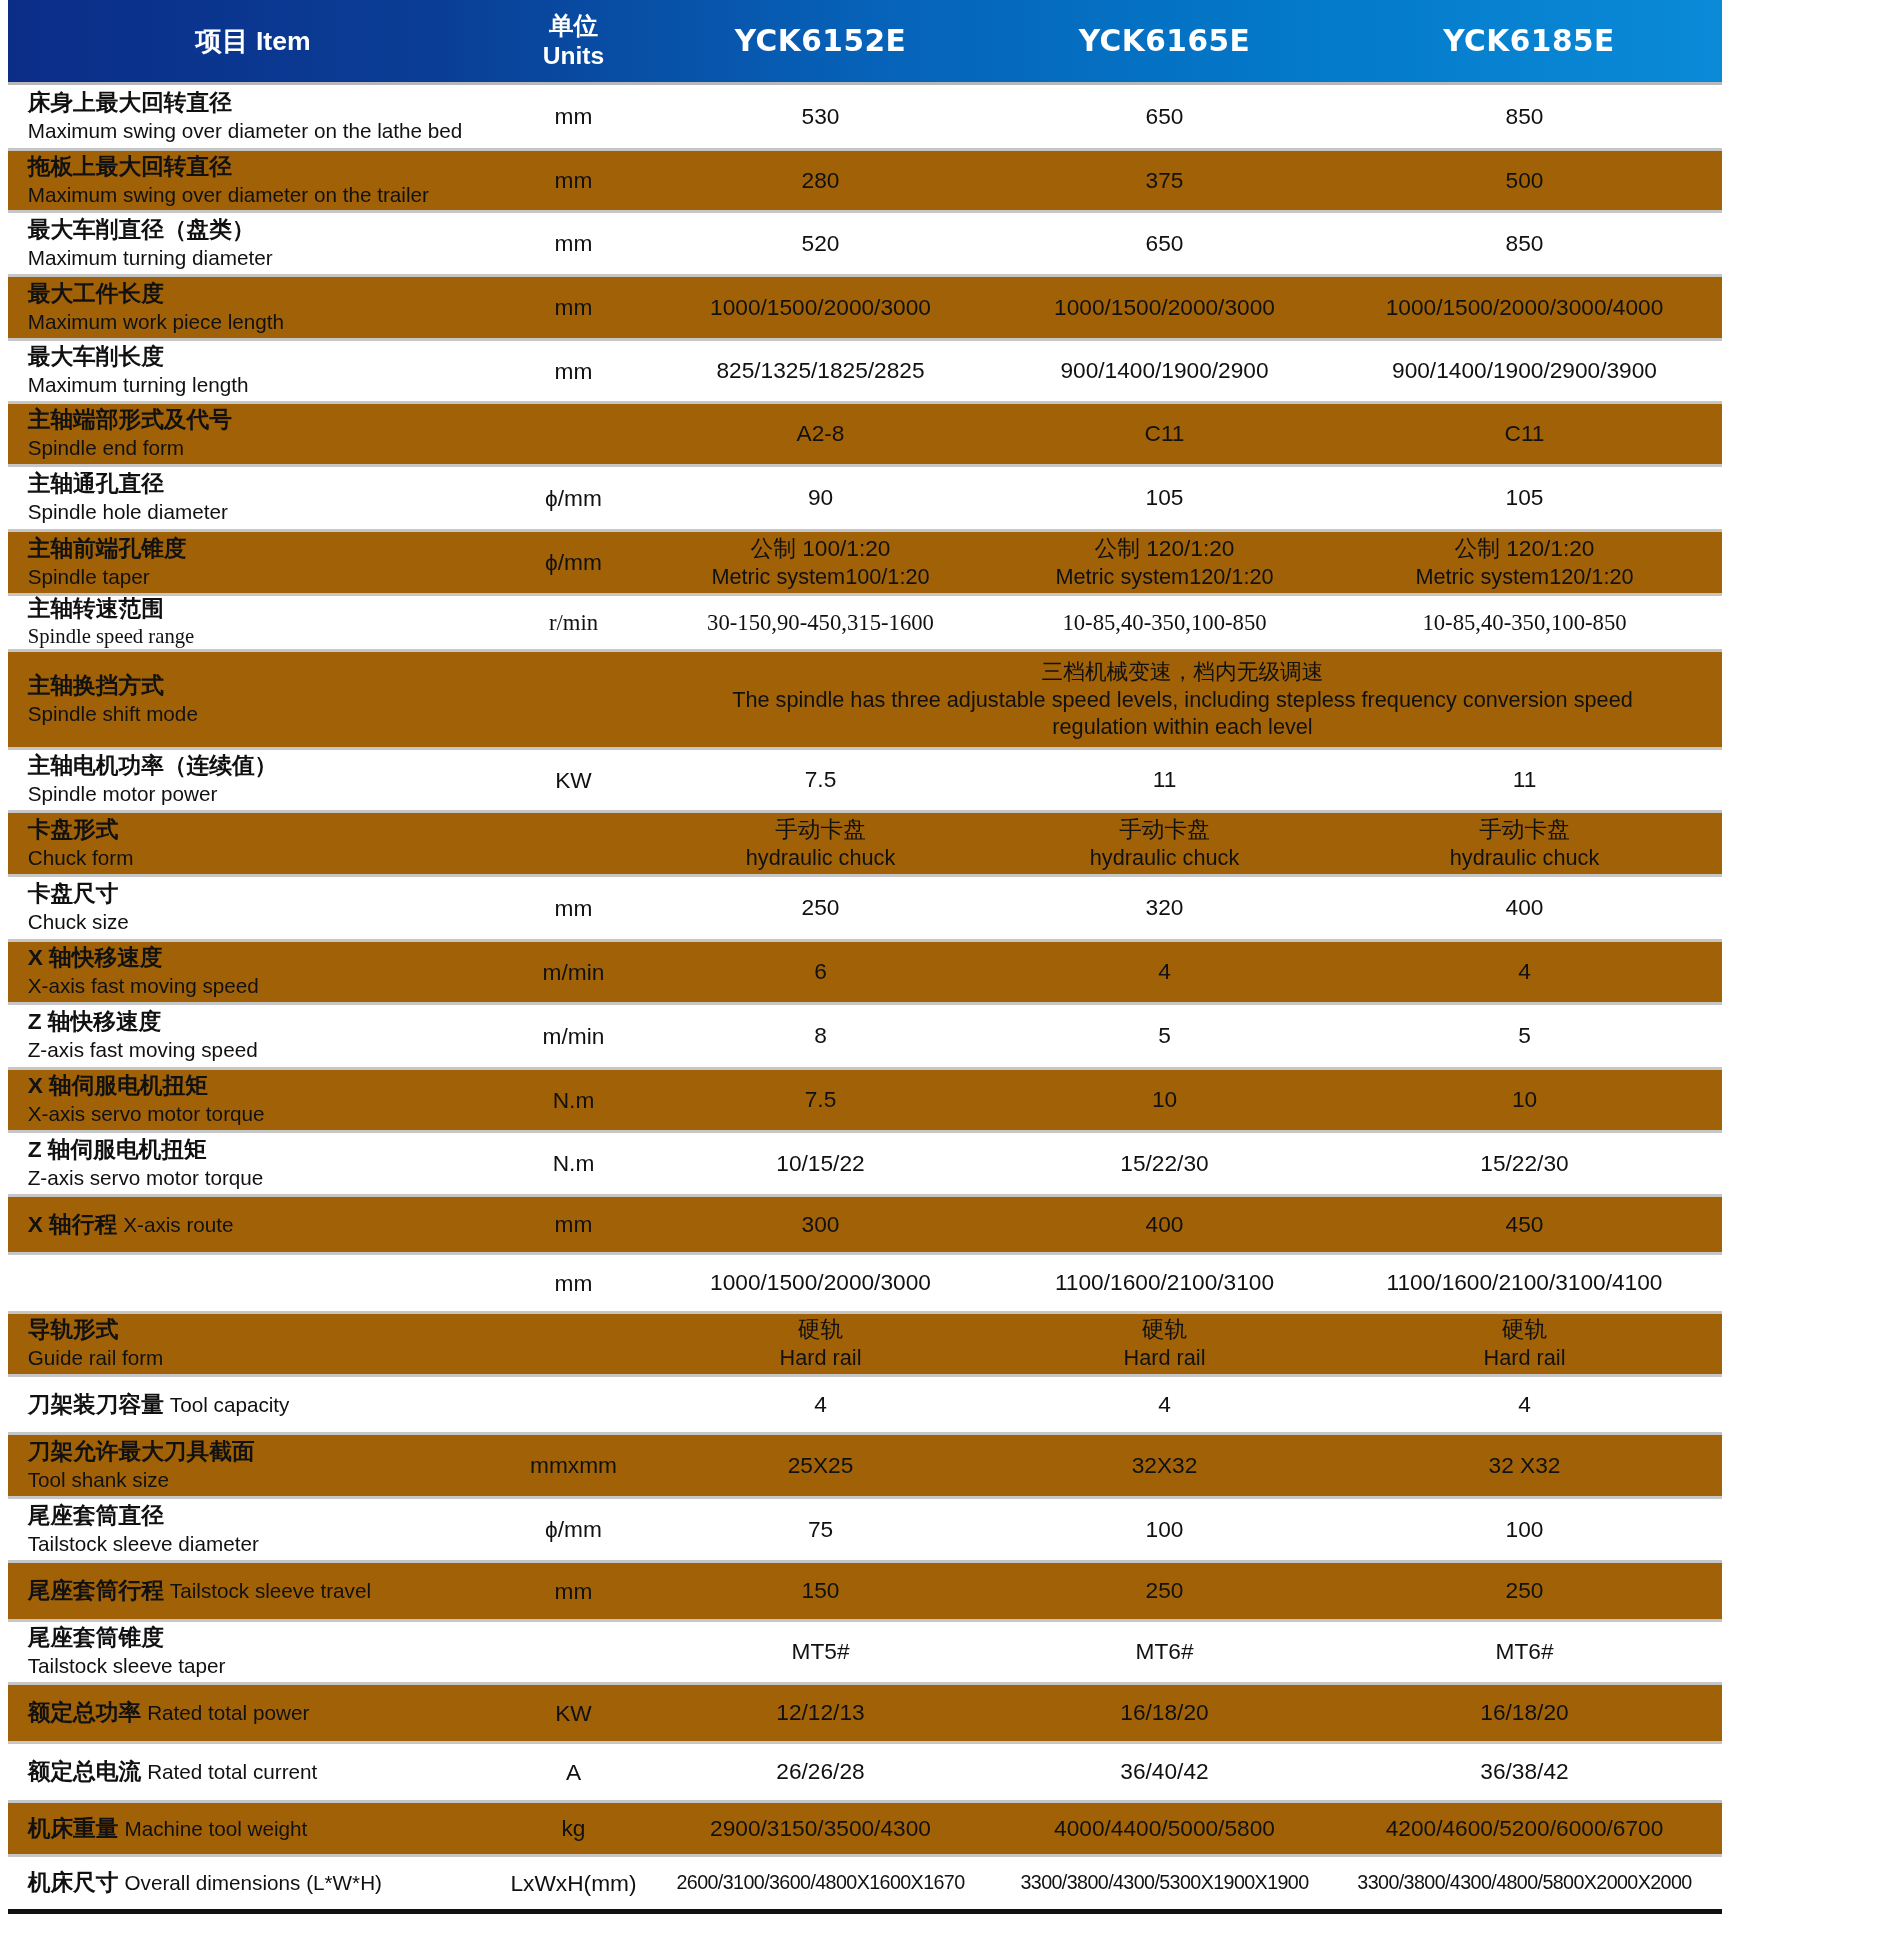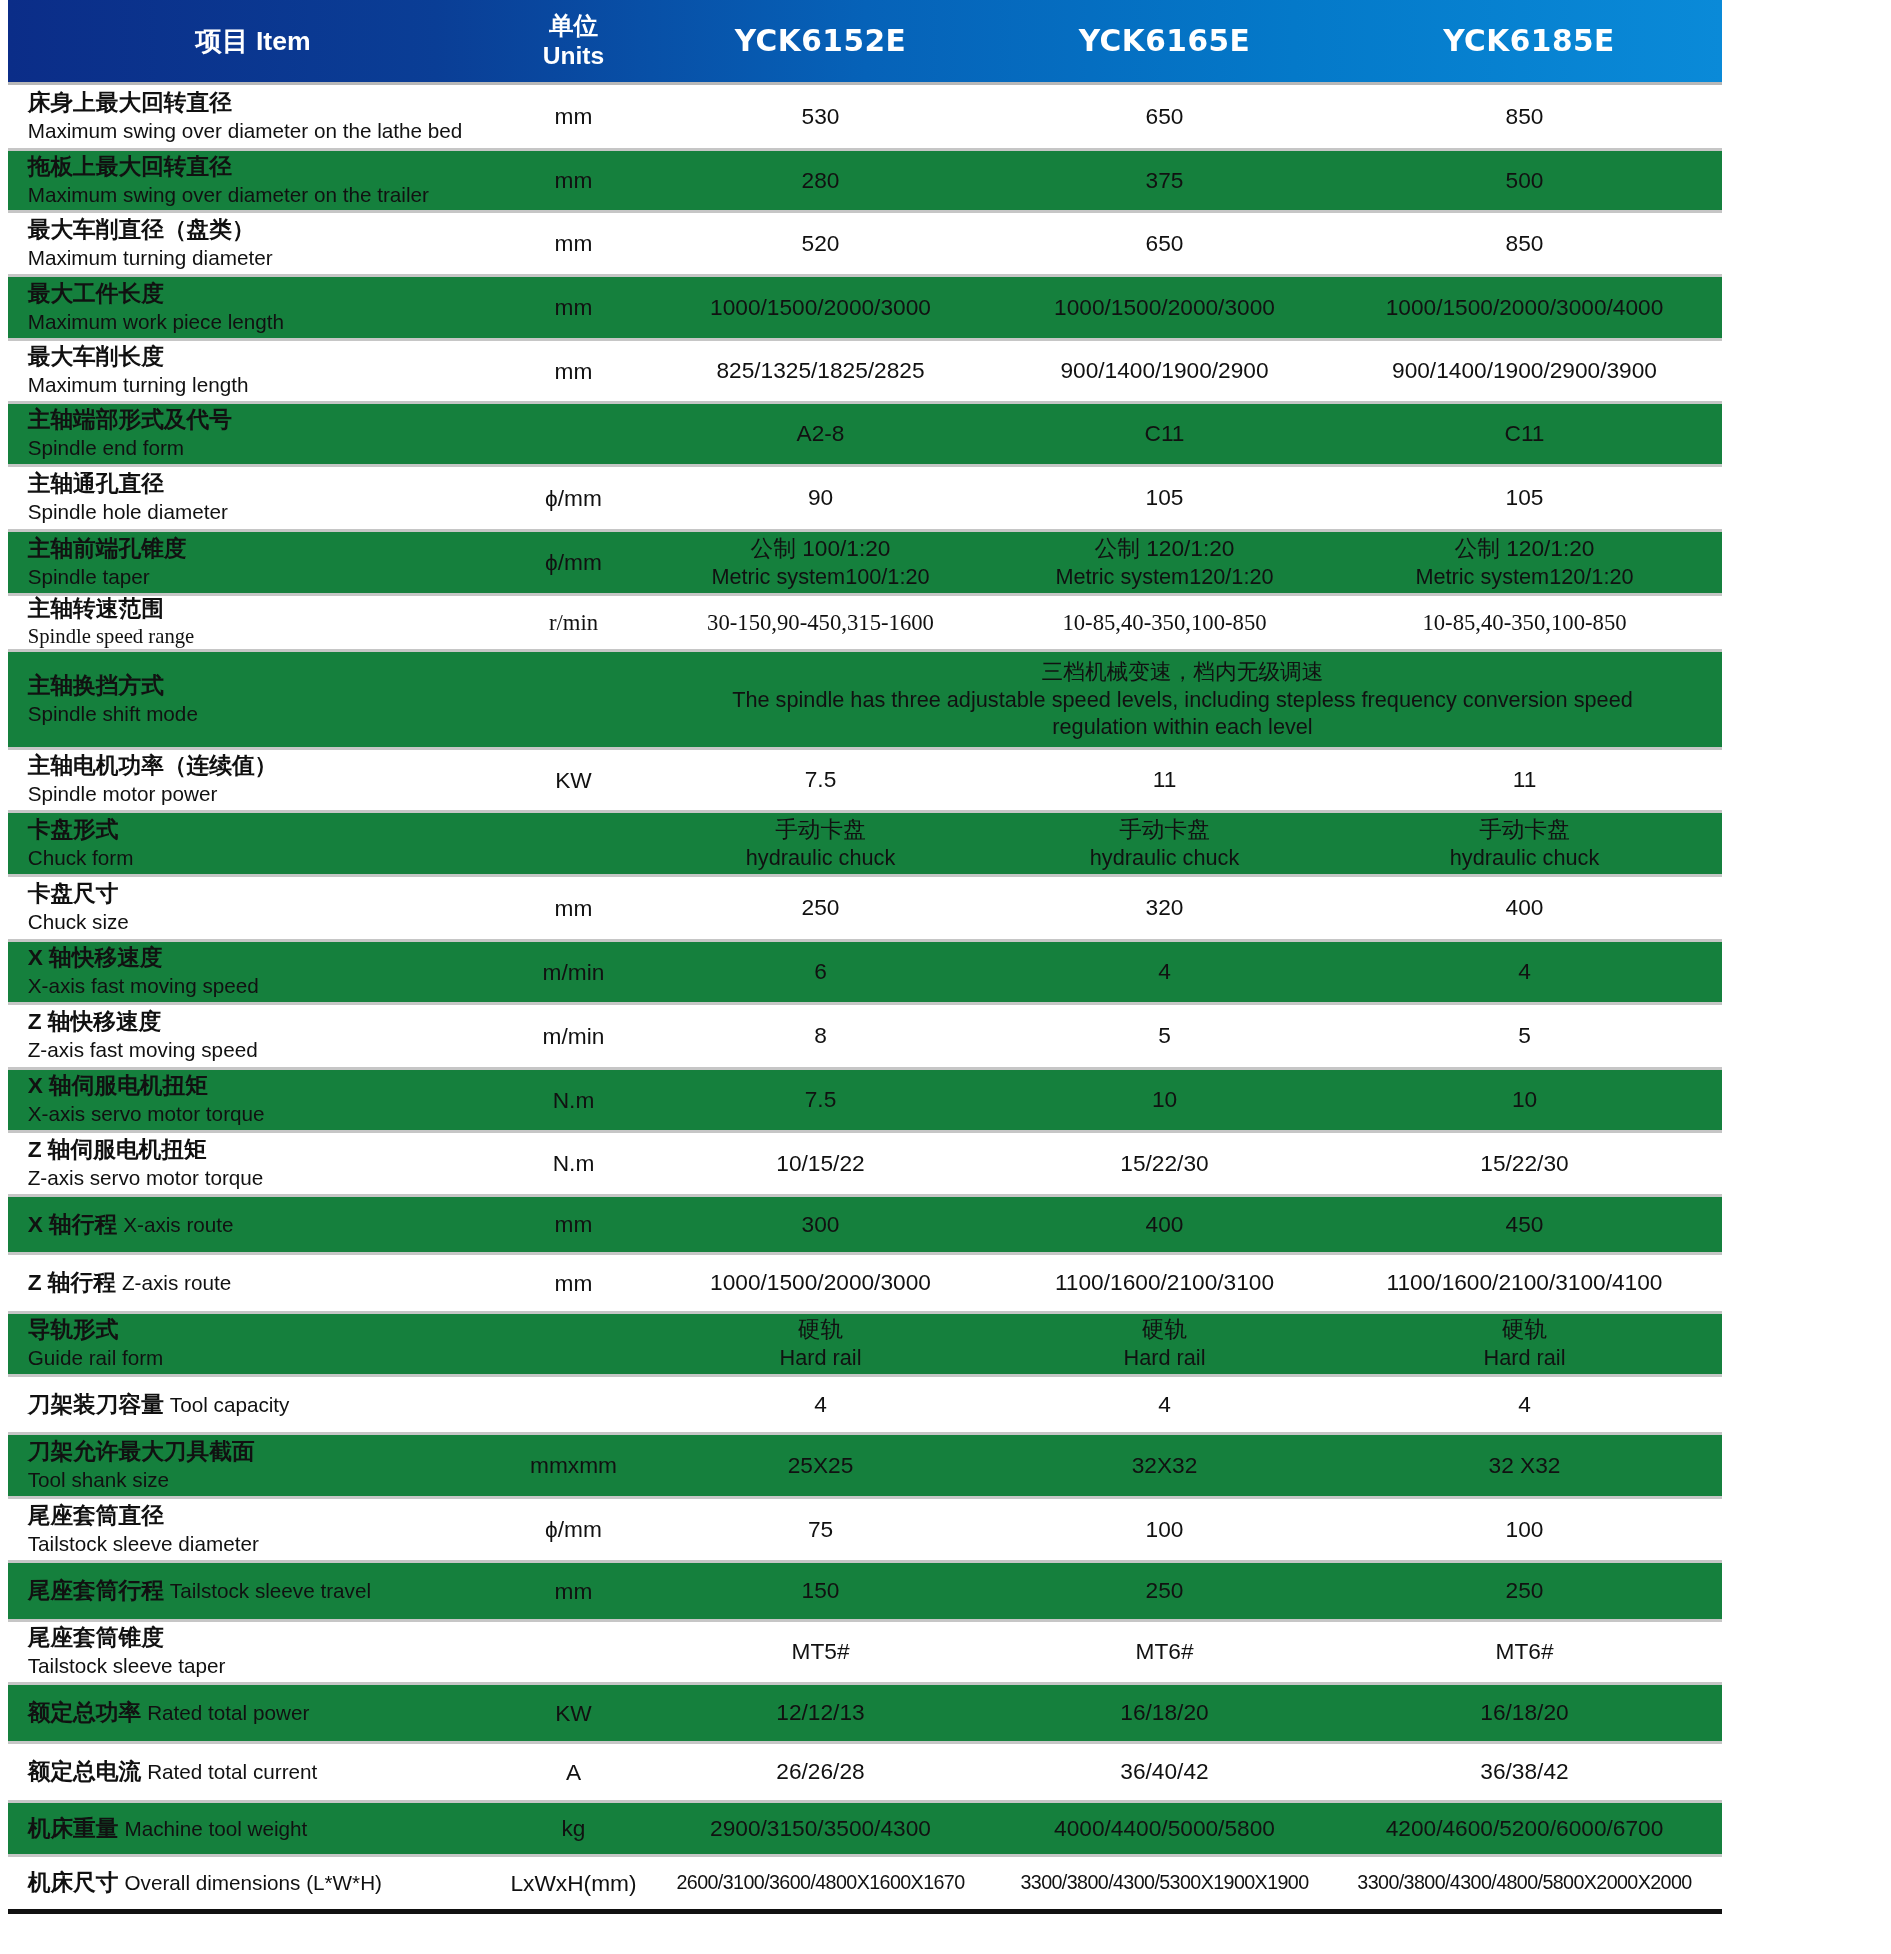--- a/index.html
+++ b/index.html
@@ -12,21 +12,21 @@
   .hcell { position: absolute; top: 0; height: 81px; display: flex; align-items: center; justify-content: center;
            text-align: center; }
   .h-item { left: 0; width: 490px; font-size: 26.6px; }
   .h-units { left: 490px; width: 151px; font-size: 24.6px; line-height: 29.6px; flex-direction: column; }
   .h-model { font-size: 29.6px; font-family: "DejaVu Sans", sans-serif; letter-spacing: 0.5px; }
   .h-c1 { left: 640px; width: 345px; }
   .h-c2 { left: 985px; width: 343px; }
   .h-c3 { left: 1328px; width: 386px; }
 
   .row { position: relative; box-sizing: border-box; border-bottom: 3px solid #c6c6c6; }
-  .row.gray { background: #15803d; }
+  .row.gray { background: #a16207; }
   .row.white { background: #ffffff; }
   .row.last { border-bottom: 5.9px solid #111; }
   .cell { position: absolute; top: 0; bottom: 0; display: flex; flex-direction: column; justify-content: center; }
   .c-item { left: 19.7px; width: 473px; align-items: flex-start; }
   .c-units { left: 490px; width: 151px; align-items: center; font-size: 22.7px; }
   .c-v1 { left: 640px; width: 345px; align-items: center; text-align: center; }
   .c-v2 { left: 985px; width: 343px; align-items: center; text-align: center; }
   .c-v3 { left: 1328px; width: 377px; align-items: center; text-align: center; }
   .c-span { left: 640px; width: 1069px; align-items: center; text-align: center; }
   .zh { font-weight: bold; font-size: 22.7px; line-height: 27.6px; }
@@ -334,23 +334,20 @@
           <div class="val">300</div>
         </div>
         <div class="cell c-v2">
           <div class="val">400</div>
         </div>
         <div class="cell c-v3">
           <div class="val">450</div>
         </div>
       </div>
       <div class="row white" style="height: 59px;">
-        <div class="cell c-item">
-          <div class="inline-line"><span class="zh">Z 轴行程</span> <span class="en">Z-axis route</span></div>
-        </div>
         <div class="cell c-units">mm</div>
         <div class="cell c-v1">
           <div class="val">1000/1500/2000/3000</div>
         </div>
         <div class="cell c-v2">
           <div class="val">1100/1600/2100/3100</div>
         </div>
         <div class="cell c-v3">
           <div class="val">1100/1600/2100/3100/4100</div>
         </div>

